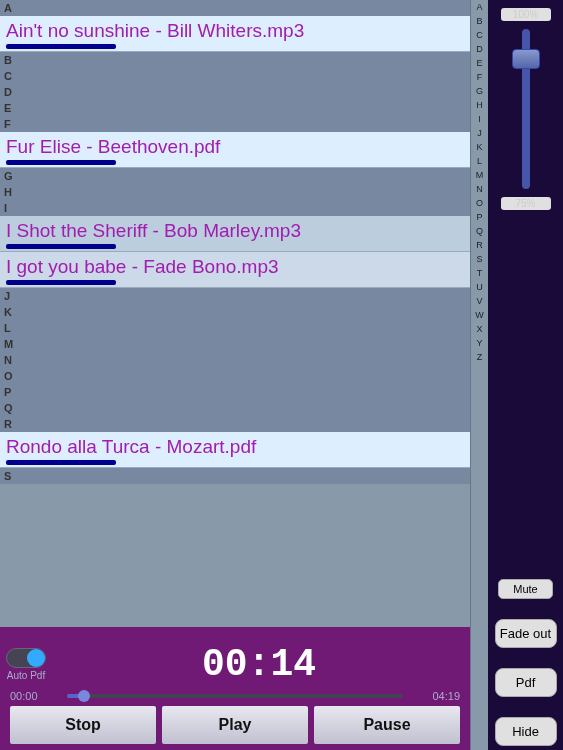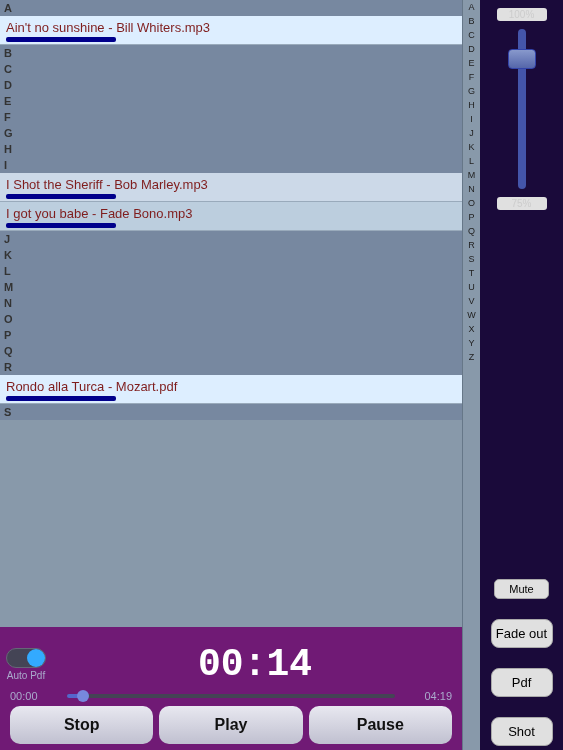--- a/index.html
+++ b/index.html
@@ -47,22 +47,22 @@
 
     .list-item:nth-child(even) {
       background: #bccede;
     }
 
     .list-item.highlighted {
       background: #ddeeff;
     }
 
     .list-item-title {
-      color: #7f1d1d;
-      font-size: 13px;
+      color: #a21caf;
+      font-size: 19px;
       font-weight: normal;
     }
 
     .list-item-bar {
       height: 5px;
       background: #00008b;
       width: 110px;
       margin-top: 2px;
       border-radius: 2px;
     }
@@ -82,21 +82,21 @@
 
     .alpha-letter {
       line-height: 14px;
       cursor: pointer;
       width: 100%;
       text-align: center;
     }
 
     
     #right-panel {
-      width: 83px;
+      width: 75px;
       background: #1a0a3a;
       display: flex;
       flex-direction: column;
       align-items: center;
       padding: 4px;
       gap: 4px;
     }
 
     .volume-label {
       color: #ccc;
@@ -267,21 +267,21 @@
     #btn-row {
       display: flex;
       gap: 6px;
       justify-content: center;
       padding: 0 4px;
     }
 
     .transport-btn {
       flex: 1;
       padding: 10px 4px;
-      border-radius: 10px;
+      border-radius: 2px;
       font-size: 16px;
       font-weight: bold;
       cursor: pointer;
       border: none;
       text-align: center;
     }
 
     .btn-stop {
       background: linear-gradient(180deg, #e8e8f0, #c0c0d0);
       color: #111;
@@ -306,20 +306,24 @@
   <div class="list-section-header">A</div>
       <div class="list-item highlighted">
         <div class="list-item-title">Ain't no sunshine - Bill Whiters.mp3</div>
         <div class="list-item-bar"></div>
       </div>
       <div class="list-section-header">B</div>
       <div class="list-section-header">C</div>
       <div class="list-section-header">D</div>
       <div class="list-section-header">E</div>
       <div class="list-section-header">F</div>
+      <div class="list-item highlighted">
+        <div class="list-item-title">Fur Elise - Beethoven.pdf</div>
+        <div class="list-item-bar"></div>
+      </div>
       <div class="list-section-header">G</div>
       <div class="list-section-header">H</div>
       <div class="list-section-header">I</div>
       <div class="list-item">
         <div class="list-item-title">I Shot the Sheriff - Bob Marley.mp3</div>
         <div class="list-item-bar"></div>
       </div>
       <div class="list-item">
         <div class="list-item-title">I got you babe - Fade Bono.mp3</div>
         <div class="list-item-bar"></div>
@@ -399,14 +403,14 @@
   <div class="volume-label">100%</div>
   <div class="slider-container">
     <div class="slider-track">
       <div class="slider-thumb"></div>
     </div>
     <div class="volume-label" style="margin-top:8px;">75%</div>
   </div>
   <button class="mute-btn">Mute</button>
   <button class="right-action-btn">Fade out</button>
   <button class="right-action-btn">Pdf</button>
-  <button class="right-action-btn">Shot</button>
+  <button class="right-action-btn">Hide</button>
 </div>
 
 </body></html>

